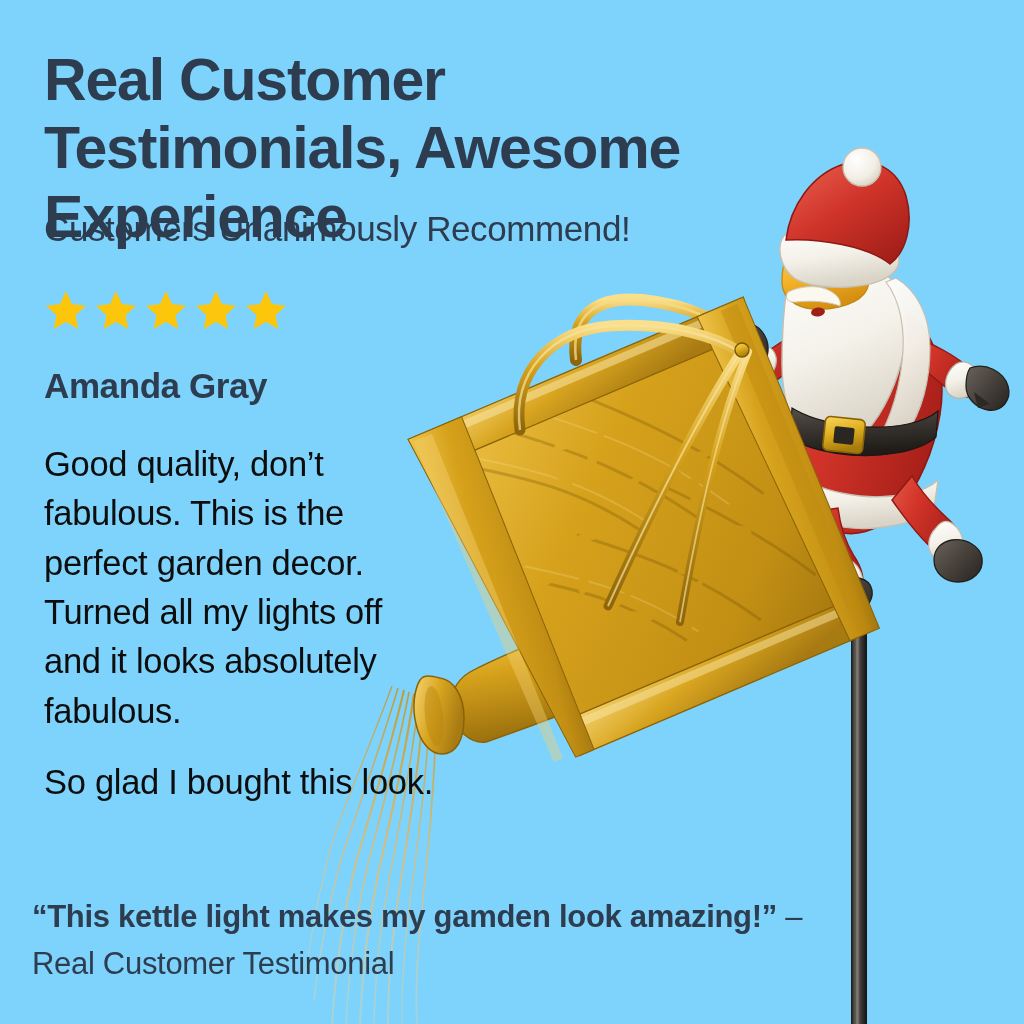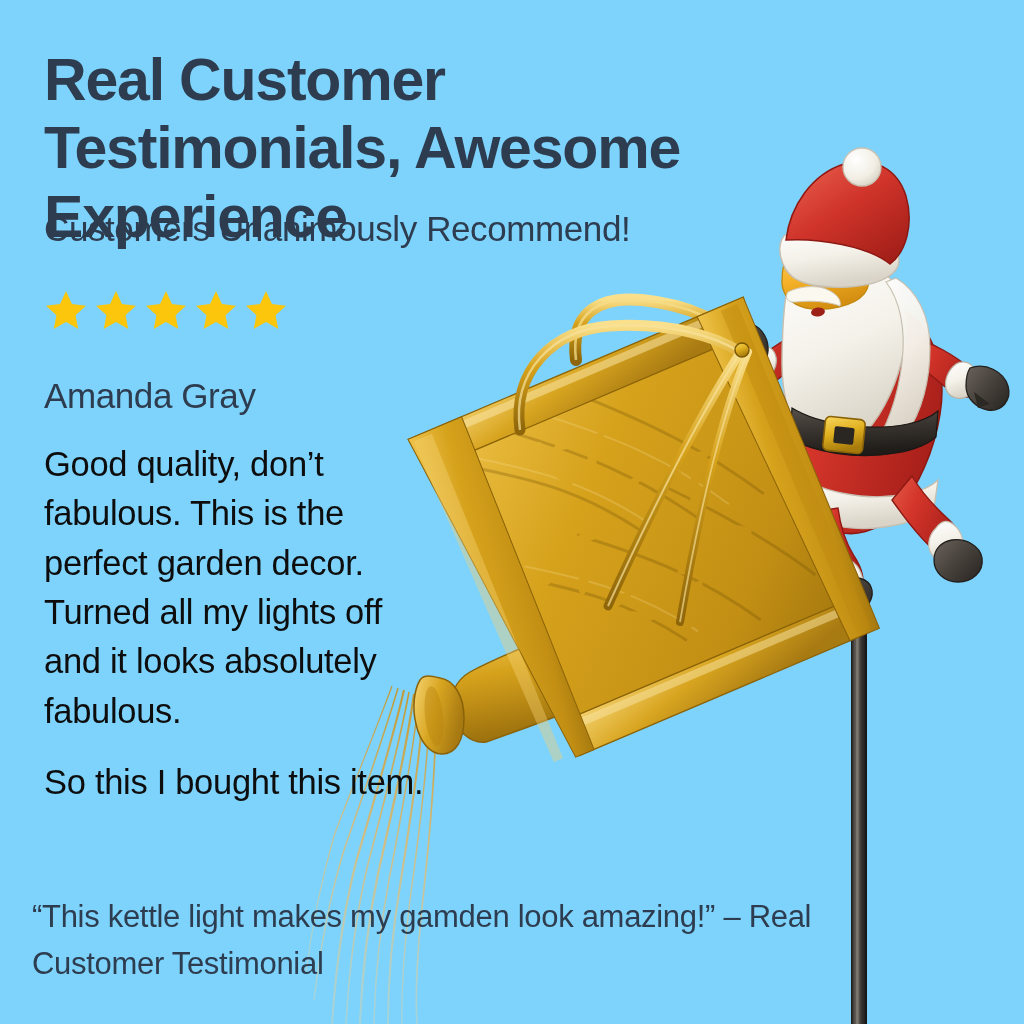--- a/index.html
+++ b/index.html
@@ -21,34 +21,34 @@
   .subhead {
     position:absolute; left:44px; top:208px; width:720px;
     font-size:35px; font-weight:normal; line-height:1.2;
     color:#2e3c4f; letter-spacing:-0.4px;
   }
   .stars {
     position:absolute; left:42px; top:288px;
     display:flex; gap:2px; align-items:center;
   }
   .reviewer {
-    position:absolute; left:44px; top:376px;
-    font-size:35px; font-weight:normal; color:#2e3c4f; letter-spacing:-0.4px;
+    position:absolute; left:44px; top:366px;
+    font-size:35px; font-weight:bold; color:#2e3c4f; letter-spacing:-0.4px;
   }
   .review-body {
     position:absolute; left:44px; top:440px; width:390px;
     font-size:34.5px; line-height:1.43; color:#0d0d0d; letter-spacing:-0.3px;
   }
   .review-body p + p { margin-top:22px; }
 
   .pullquote {
     position:absolute; left:32px; top:893px; width:830px;
     font-size:31px; line-height:1.52; color:#2e3c4f; letter-spacing:-0.3px;
   }
-  .pullquote b { font-weight:normal; }
+  .pullquote b { font-weight:bold; }
   .pullquote span.attr { font-weight:normal; }
 
   
   .art { position:absolute; inset:0; pointer-events:none; }
 
   svg.artsvg { position:absolute; left:0; top:0; width:1024px; height:1024px; }
 </style>
 </head>
 <body>
 
@@ -392,18 +392,18 @@
       </svg>
     <svg width="48" height="46" viewBox="0 0 24 24">
         <path d="M12 1.6l3.1 6.7 7.3.9-5.4 5 1.4 7.2L12 17.8 5.6 21.4 7 14.2l-5.4-5 7.3-.9z" fill="#FCC60C"></path>
       </svg>
   </div>
 
   <div class="reviewer">Amanda Gray</div>
 
   <div class="review-body">
     <p>Good quality, don’t fabulous. This is the perfect garden decor. Turned all my lights off and it looks absolutely fabulous.</p>
-    <p>So this I bought this item.</p>
+    <p>So glad I bought this look.</p>
   </div>
 
   <div class="pullquote"><b>“This kettle light makes my gamden look amazing!”</b><span class="attr"> – Real Customer Testimonial</span></div>
 
 </div>
 
 </body></html>

